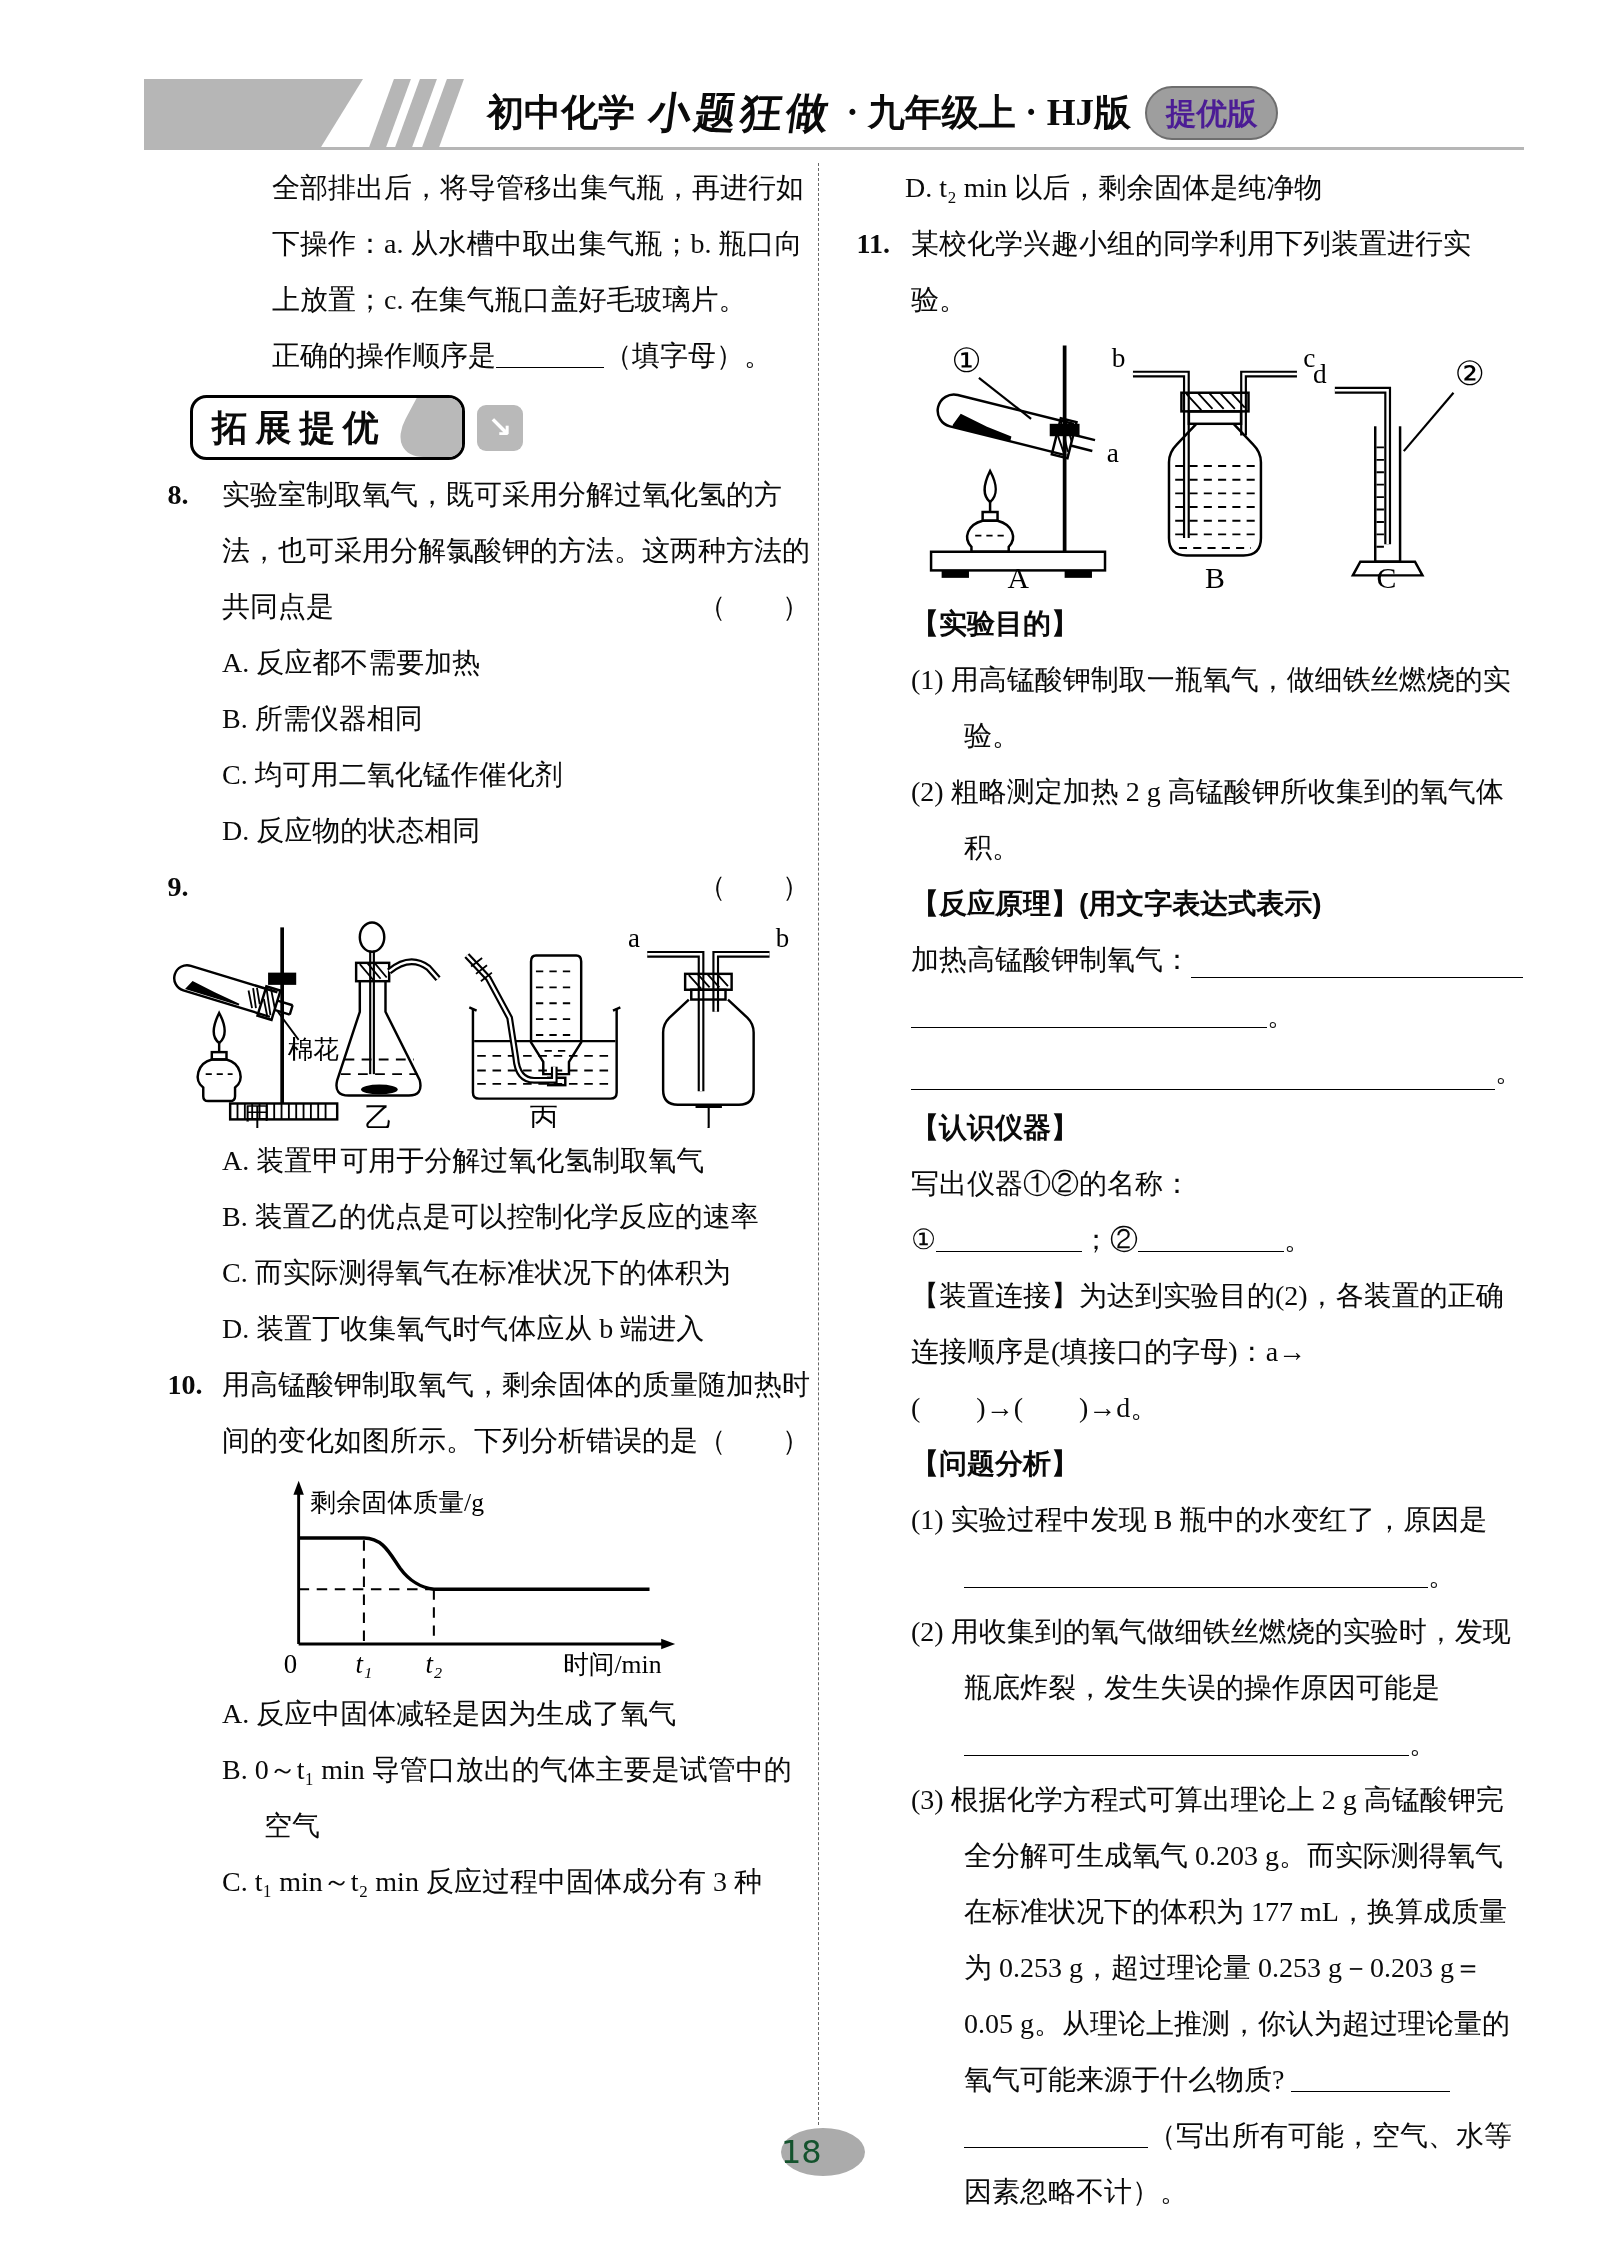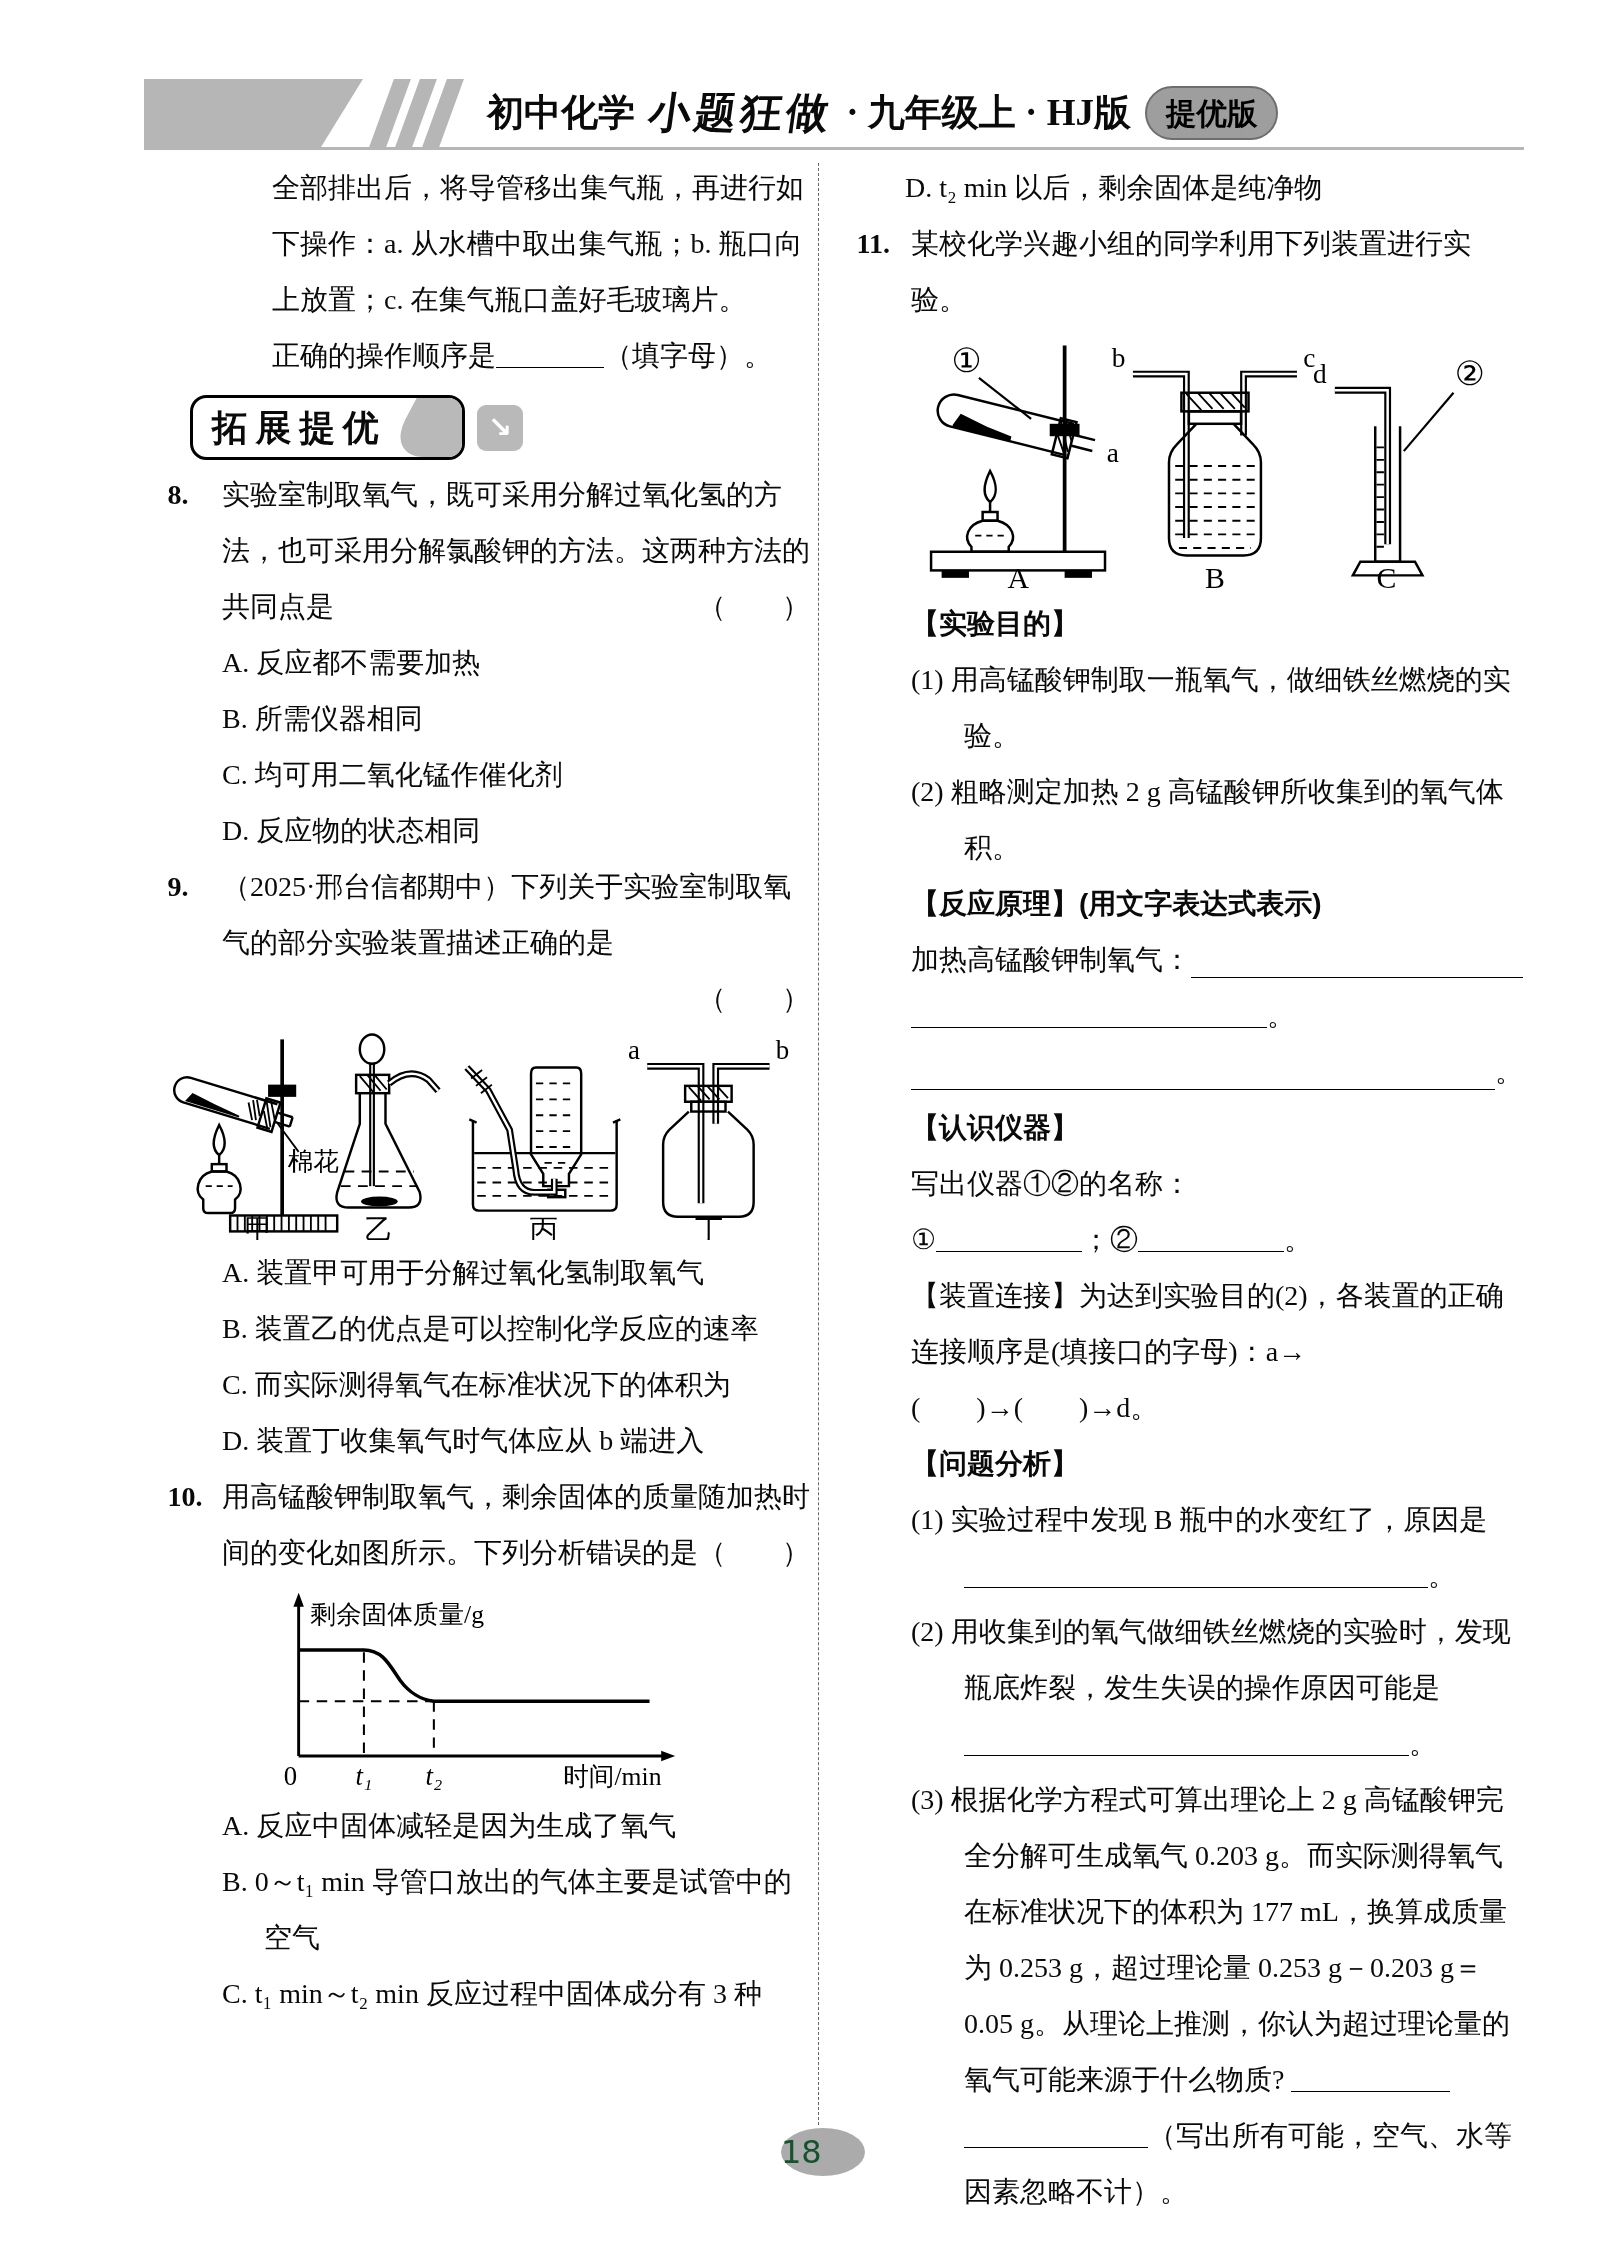--- a/index.html
+++ b/index.html
@@ -13,21 +13,21 @@
   .header { position:absolute; left:144px; top:79px; width:1380px; height:71px; }
   .h-rule { position:absolute; left:0; bottom:0; width:100%; height:3.2px; background:#b6b6b6; }
   .h-block { position:absolute; left:0; top:0; width:219px; height:71px; background:#b6b6b6;
              clip-path:polygon(0 0,100% 0,80% 100%,0 100%); }
   .h-stripe { position:absolute; top:0; width:16.5px; height:71px; background:#b6b6b6; transform:skewX(-20deg); }
   .s1{left:237px} .s2{left:263px} .s3{left:290px}
   .h-title { position:absolute; left:343px; top:0; height:68px; display:flex; align-items:center; gap:14px; white-space:nowrap; }
   .h-t1 { font-size:37px; font-weight:bold; }
   .h-logo { font-size:42px; font-weight:900; transform:skewX(-8deg); letter-spacing:3.8px; }
   .h-t2 { font-size:37px; font-weight:bold; }
-  .h-badge { background:#9e9e9e; border:2.5px solid #6e6e6e; border-radius:30.5px; color:#000000;
+  .h-badge { background:#9e9e9e; border:2.5px solid #6e6e6e; border-radius:30.5px; color:#4c1d95;
              font:700 30.5px/1 "Liberation Sans","DejaVu Sans",sans-serif; padding:10.2px 19px; }
   
   .col-left  { position:absolute; left:146px; top:160px; width:664px; }
   .col-right { position:absolute; left:835px; top:160px; width:688px; }
   .divider   { position:absolute; left:818px; top:163px; height:1962px; border-left:1.9px dashed #666; }
   .intro { margin-left:126px; }
   .q { display:flex; }
   .qnum { width:76px; flex-shrink:0; padding-left:21.6px; font-weight:bold; }
   .qbody { flex:1; min-width:0; }
   .rel { position:relative; }
@@ -106,21 +106,20 @@
         <p class="opt">A. 反应都不需要加热</p>
         <p class="opt">B. 所需仪器相同</p>
         <p class="opt">C. 均可用二氧化锰作催化剂</p>
         <p class="opt">D. 反应物的状态相同</p>
       </div>
     </div>
 
     <div class="q">
       <div class="qnum">9.</div>
       <div class="qbody">
-        <p>（2025·邢台信都期中）下列关于实验室制取氧气的部分实验装置描述正确的是</p>
         <p class="paren-line">（　　）</p>
 
         <svg class="diagram dg9" width="636" height="208" viewBox="0 0 1040 340" style="font-size:44px">
 
           <g>
             <line x1="203" y1="12" x2="203" y2="300" stroke="#000" stroke-width="6"></line>
             <rect x="118" y="300" width="175" height="26" fill="none" stroke="#000" stroke-width="4"></rect>
             <path d="M130 300V326M142 300V326M154 300V326M166 300V326M178 300V326M190 300V326M202 300V326M214 300V326M226 300V326M238 300V326M250 300V326M262 300V326M274 300V326" stroke="#000" stroke-width="3"></path>
             <rect x="180" y="86" width="46" height="20" fill="#000"></rect>
             <g transform="translate(38,92) rotate(17)">

